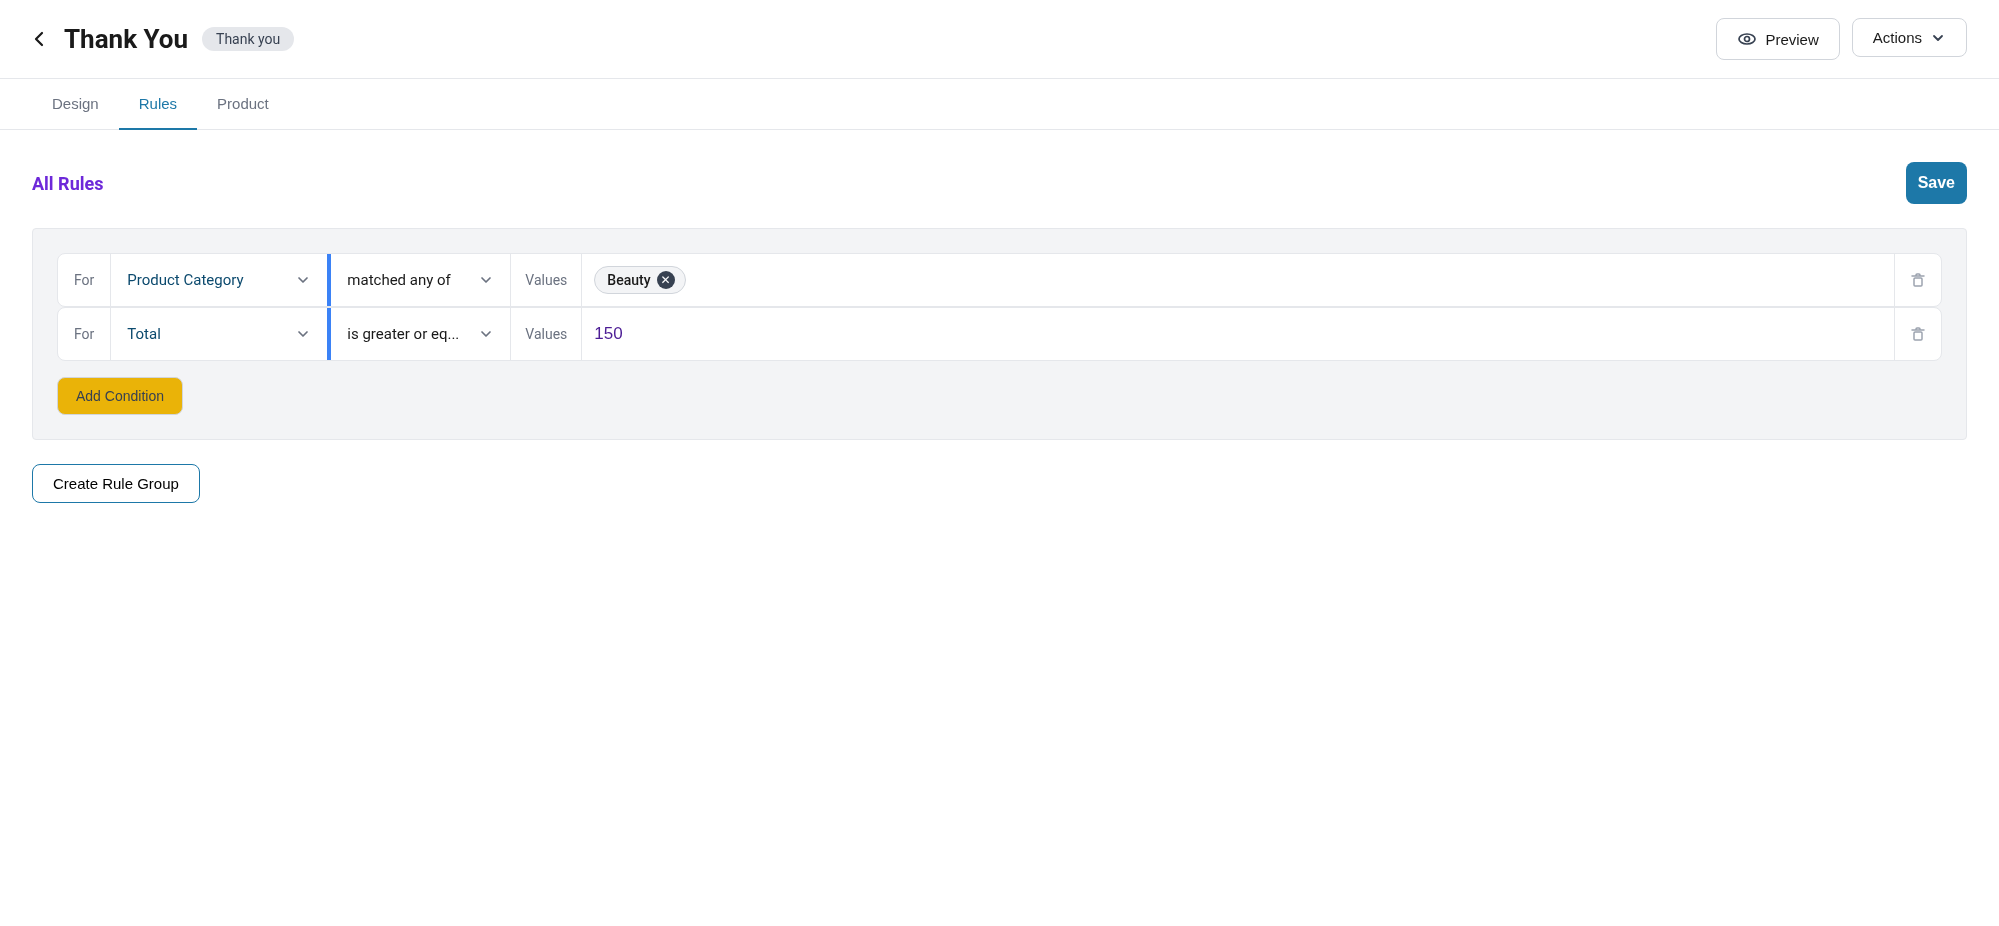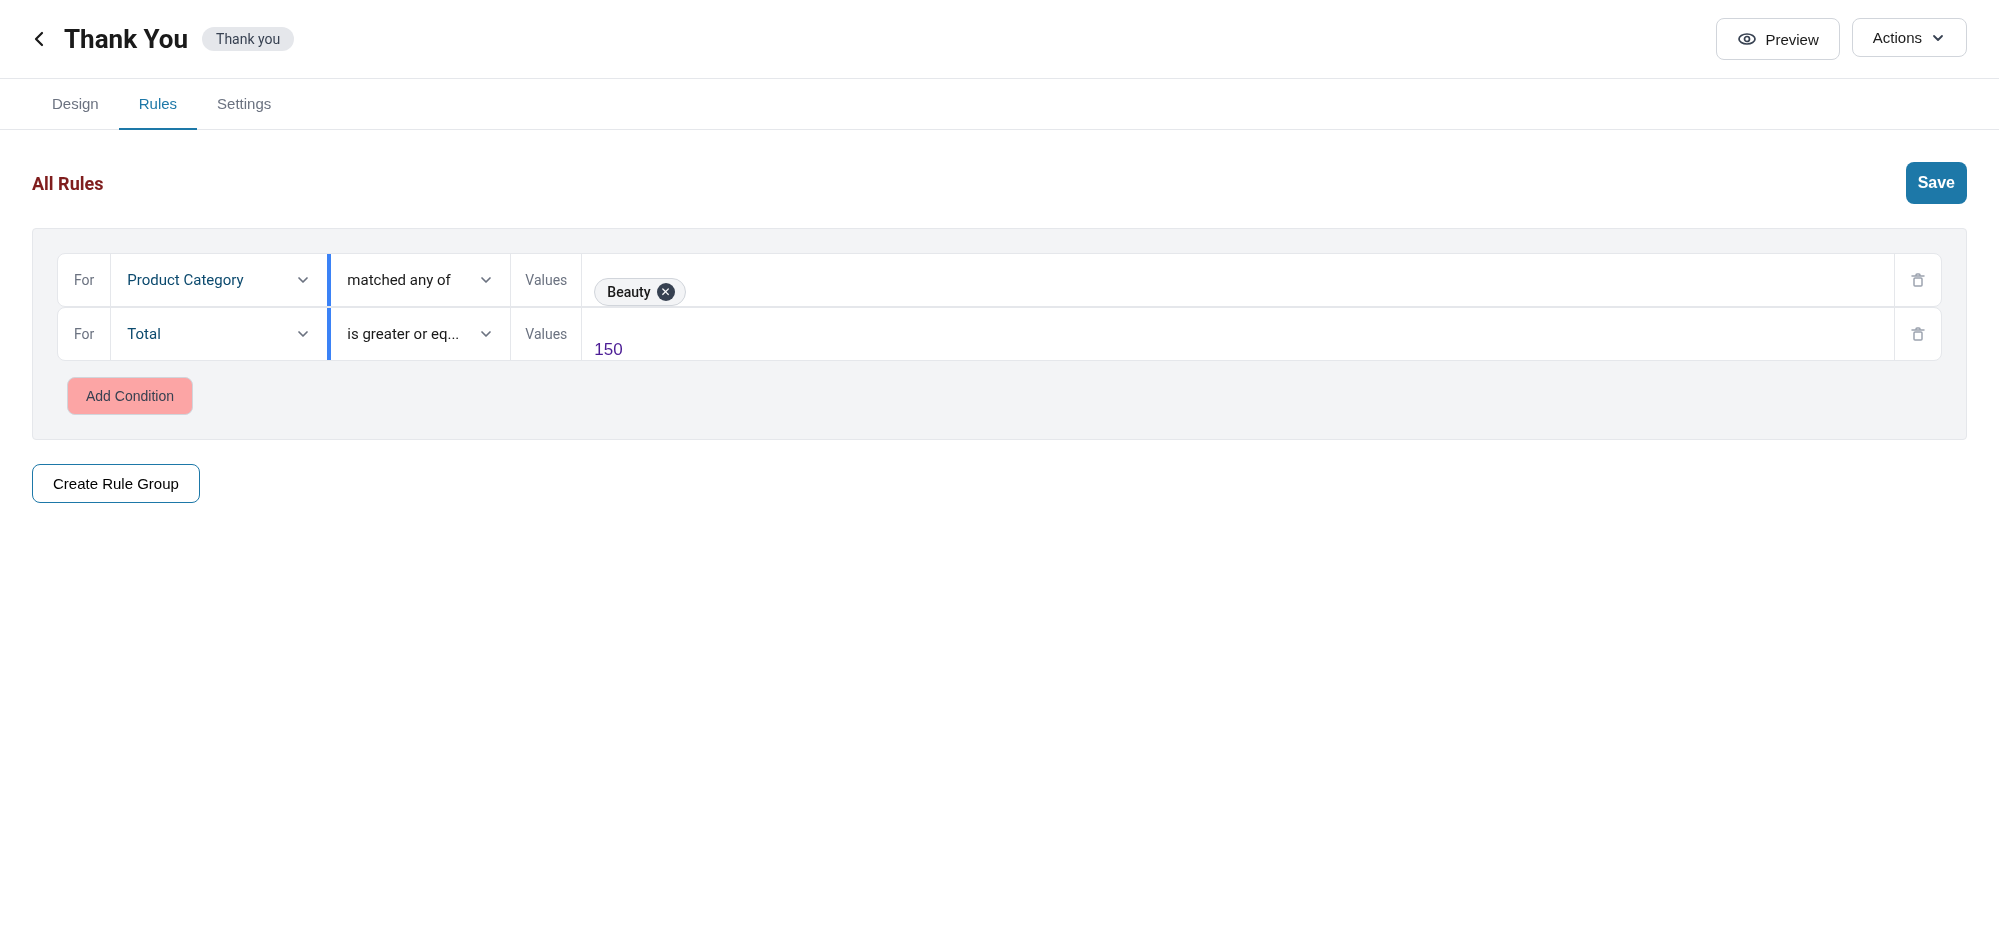--- a/index.html
+++ b/index.html
@@ -108,21 +108,21 @@
     }
     .section-header {
       display: flex;
       align-items: center;
       justify-content: space-between;
       margin-bottom: 24px;
     }
     .section-title {
       font-size: 18px;
       font-weight: 700;
-      color: #7f1d1d;
+      color: #6d28d9;
     }
     .save-btn {
       background: #1d78a8;
       color: #fff;
       border: none;
       border-radius: 8px;
       padding: 12px 12px;
       font-size: 16px;
       font-weight: 600;
       cursor: pointer;
@@ -204,21 +204,21 @@
       color: #6b7280;
       height: 52px;
       display: flex;
       align-items: center;
       border-right: 1px solid #e5e7eb;
       min-width: 70px;
       justify-content: center;
     }
     .values-area {
       display: flex;
-      align-items: flex-end;
+      align-items: center;
       flex: 1;
       height: 52px;
       padding: 0 12px;
       gap: 8px;
     }
     .tag {
       display: flex;
       align-items: center;
       gap: 6px;
       background: #f3f4f6;
@@ -295,30 +295,29 @@
       border-radius: 6px;
       padding: 4px 12px;
       font-size: 12px;
       color: #6b7280;
       background: #fff;
       font-weight: 500;
     }
 
     
     .add-condition-btn {
-      background: #fca5a5;
+      background: #eab308;
       border: 1.5px solid #d1d5db;
       border-radius: 8px;
       padding: 10px 18px;
       font-size: 14px;
       font-weight: 500;
       color: #374151;
       cursor: pointer;
       margin-top: 16px;
-      margin-left: 10px;
     }
 
     
     .create-rule-group-btn {
       background: #fff;
       border: 1.5px solid #1d78a8;
       border-radius: 8px;
       padding: 10px 20px;
       font-size: 15px;
       font-weight: 400;
@@ -353,21 +352,21 @@
       <svg width="16" height="16" viewBox="0 0 16 16" fill="none">
         <path d="M4 6L8 10L12 6" stroke="#374151" stroke-width="1.8" stroke-linecap="round" stroke-linejoin="round"></path>
       </svg>
     </button>
   </div>
 </header>
 
 <nav class="tabs">
   <button class="tab">Design</button>
   <button class="tab active">Rules</button>
-  <button class="tab">Settings</button>
+  <button class="tab">Product</button>
 </nav>
 
 <main class="main">
   <div class="section-header">
     <h2 class="section-title">All Rules</h2>
     <button class="save-btn">Save</button>
   </div>
 
   
   <div class="rule-group">

